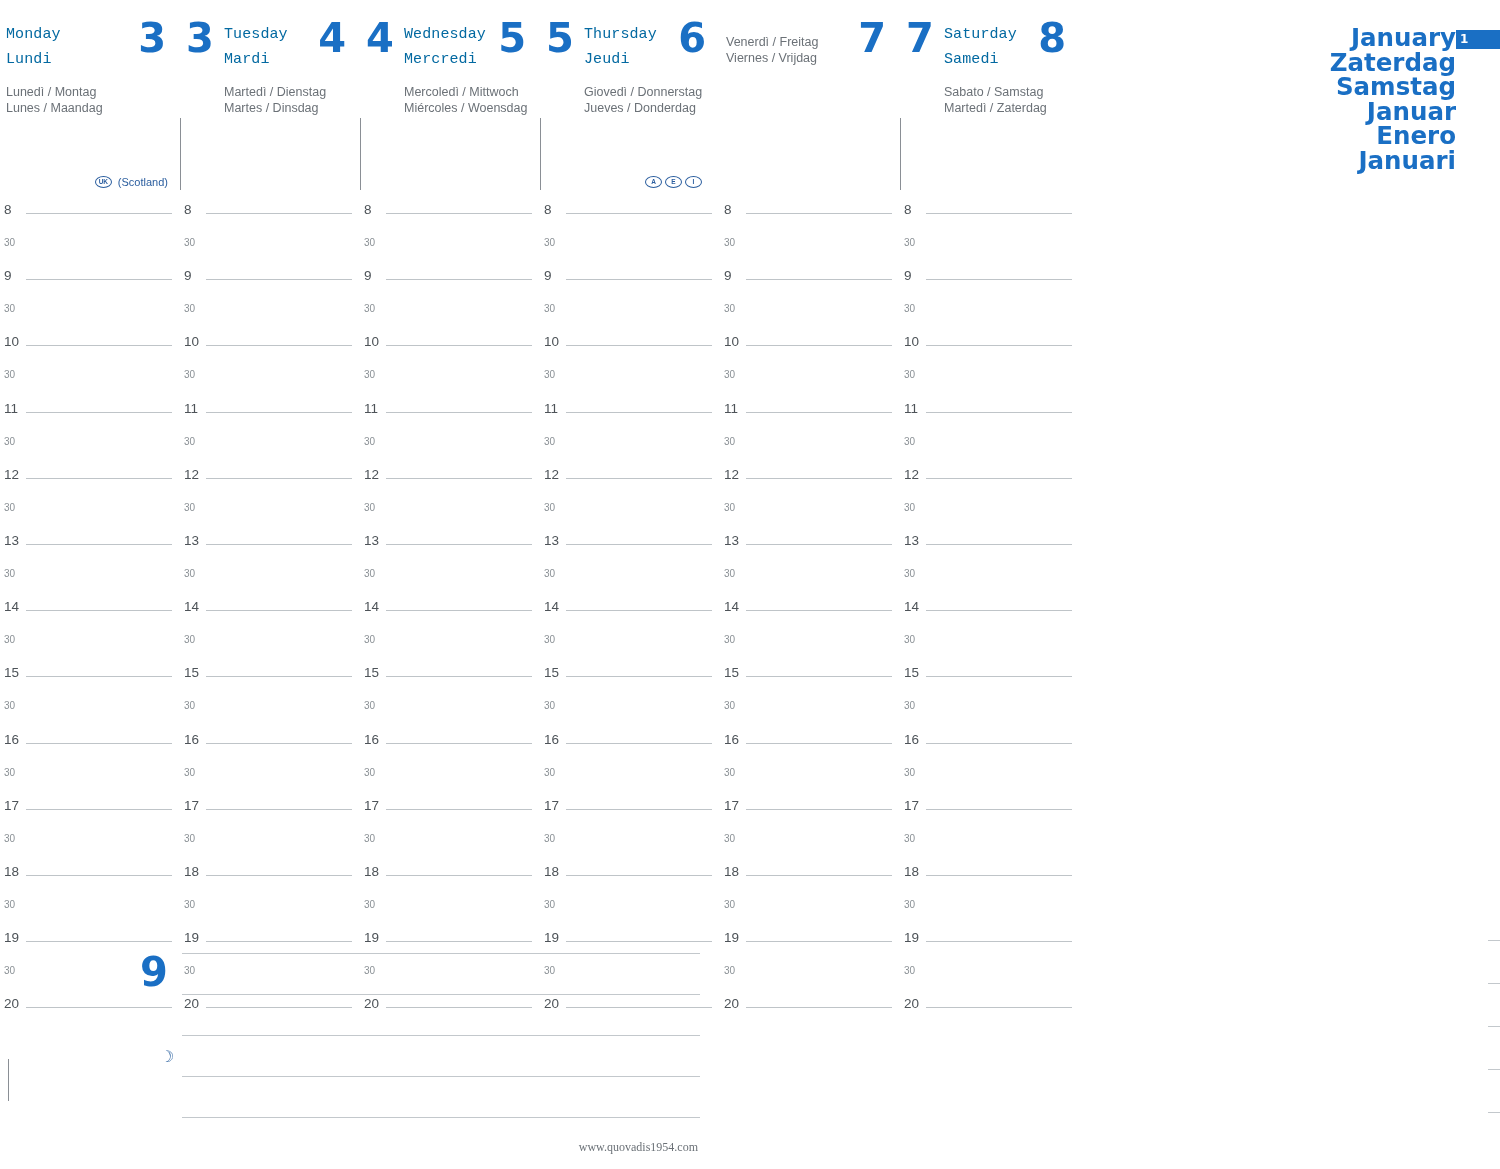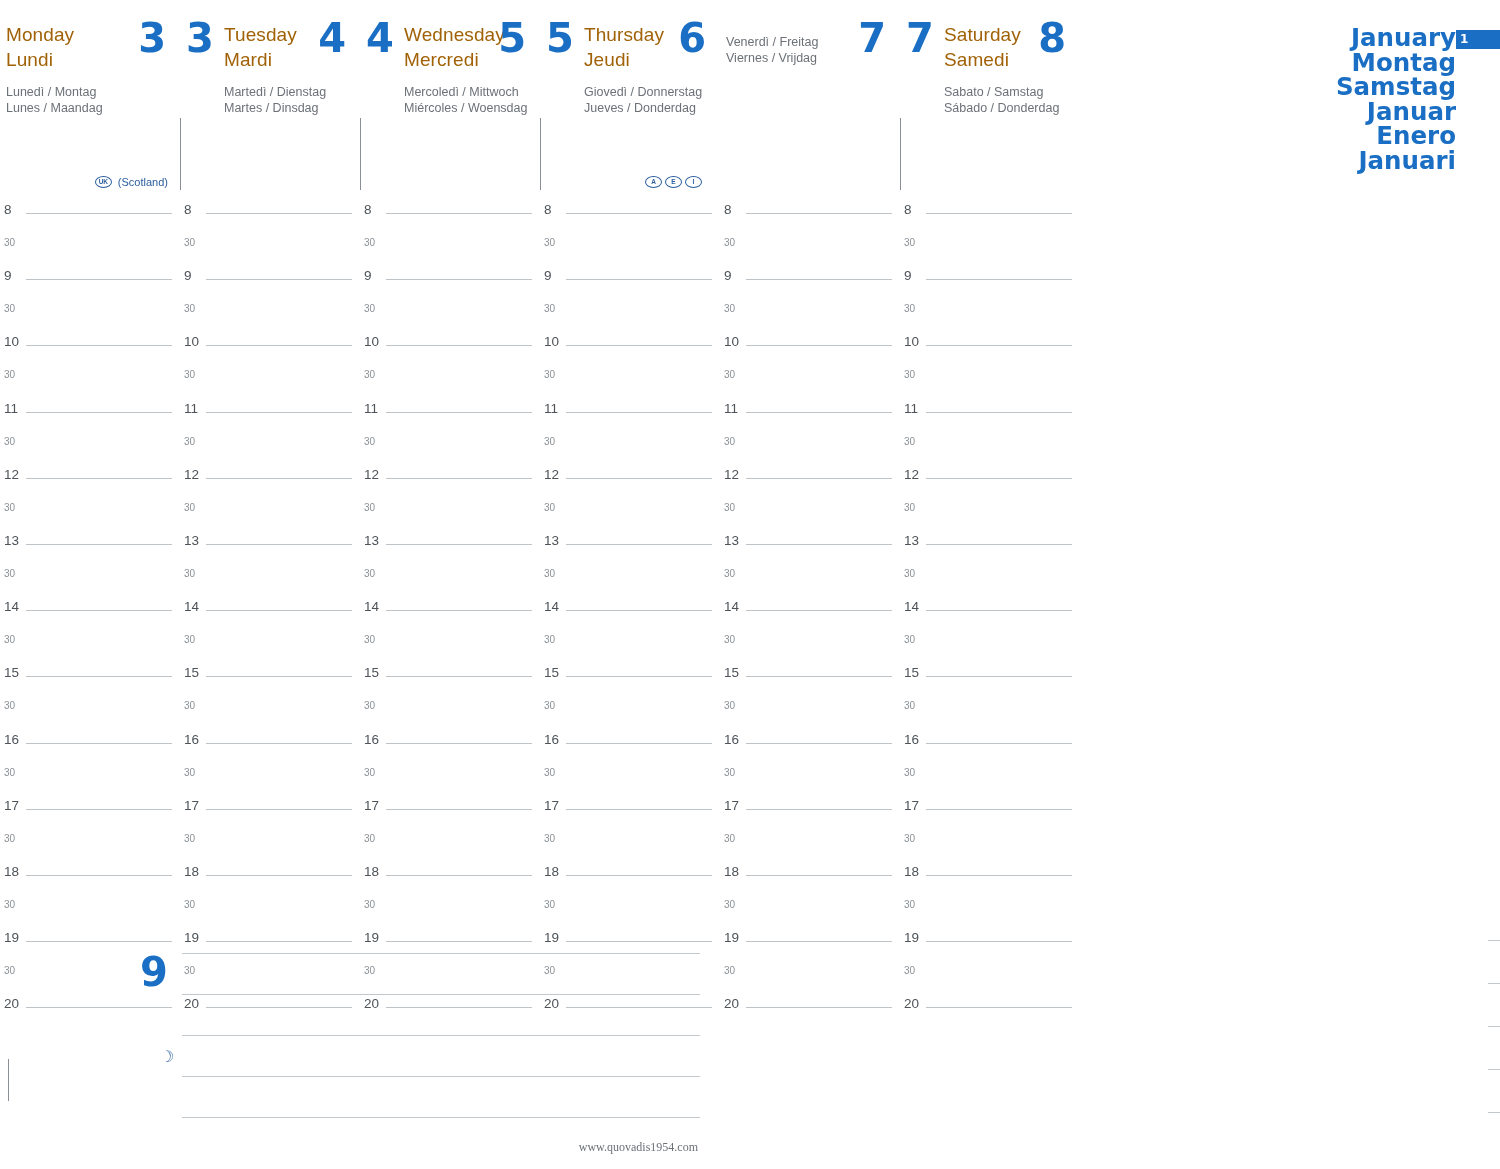--- a/index.html
+++ b/index.html
@@ -12,21 +12,21 @@
 
   
   .daygrid{position:absolute;left:0;top:0;display:flex;}
   .daycol{position:relative;box-sizing:border-box;}
   .daycol .vdiv{position:absolute;left:0;top:118px;width:1px;height:72px;background:#8a8f95;}
 
   .dayhead{position:relative;height:200px;box-sizing:border-box;padding-top:22px;}
   .dnum{position:absolute;top:18px;font-family:"DejaVu Sans",sans-serif;font-weight:700;font-size:40px;color:#1a6fc4;line-height:1;}
   .dnum.lead{left:6px;}
   .dnum.trail{right:14px;}
-  .dnames{font-weight:400;font-size:19px;line-height:25px;color:#a16207;letter-spacing:.1px;}
+  .dnames{font-weight:400;font-size:15px;line-height:25px;color:#0369a1;letter-spacing:.1px;font-family:Liberation Mono, monospace;}
   .dnames .l2{display:block;}
   .dsub{margin-top:12px;font-size:12.5px;line-height:16px;color:#6b7177;}
   .holiday{position:absolute;bottom:12px;right:12px;font-size:11px;color:#2a5d9e;white-space:nowrap;display:flex;align-items:center;gap:6px;}
   .cbadge{display:inline-flex;align-items:center;justify-content:center;width:15px;height:10px;border:1px solid #2a5d9e;border-radius:50%;font-size:6.5px;font-weight:700;color:#2a5d9e;line-height:1;}
   .flaglist{position:absolute;bottom:12px;right:18px;display:flex;gap:3px;}
 
   
   .hours{position:relative;}
   .hrow{position:relative;height:33.1px;}
   .hlabel{position:absolute;left:4px;top:2px;font-size:13.5px;color:#4d5358;}
@@ -614,21 +614,21 @@
      <span class="vdiv"></span>
      <div class="dayhead" style="padding-left:44px">
        <div class="dnum lead">7</div>
             <div class="dnum trail">8</div>
        <div class="dnames">
          <span>Saturday</span>
          <span class="l2">Samedi</span>
        </div>
        <div class="dsub">
          <div>Sabato / Samstag</div>
-         <div>Sábado / Donderdag</div>
+         <div>Martedì / Zaterdag</div>
        </div>
 
      </div>
      <div class="hours">
             <div class="hrow ">
        <span class="hlabel">8</span>
        <span class="hline"></span>
             </div>
             <div class="hrow half">
        <span class="hlabel">30</span>
@@ -713,21 +713,21 @@
             <div class="hrow ">
        <span class="hlabel">20</span>
        <span class="hline"></span>
             </div>
           </div>
    </div>
       </div>
 
     <div class="monthhead" id="month-names">
         <div>January</div>
-        <div>Montag</div>
+        <div>Zaterdag</div>
         <div>Samstag</div>
         <div>Januar</div>
         <div>Enero</div>
         <div>Januari</div>
       </div>
     <div class="monthtab">
       <span>1</span>
     </div>
 
     <div class="rnotes" id="right-notes">

